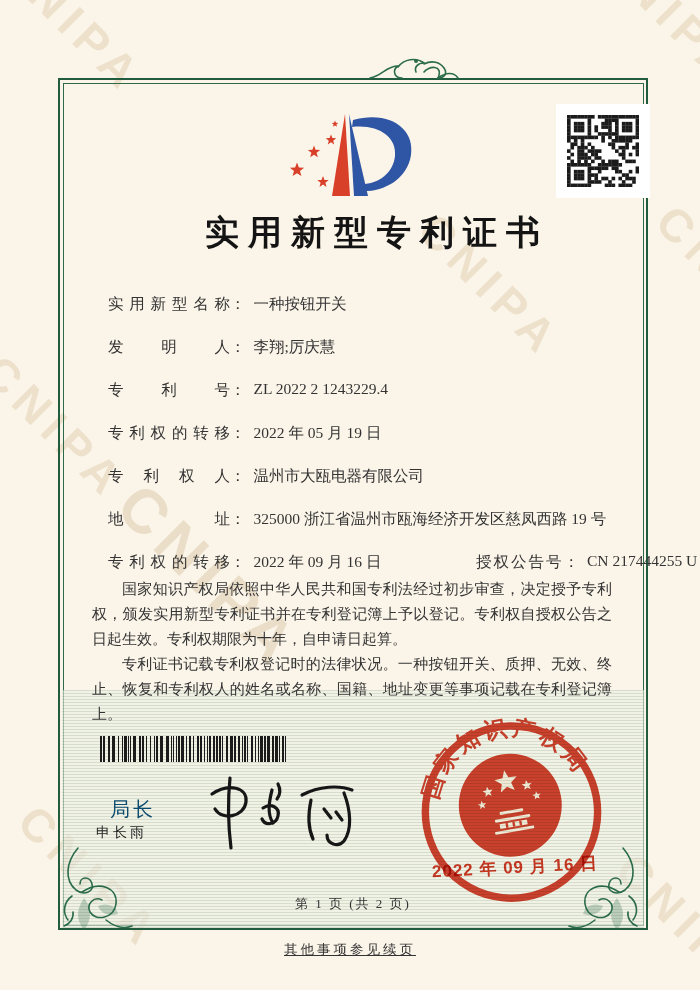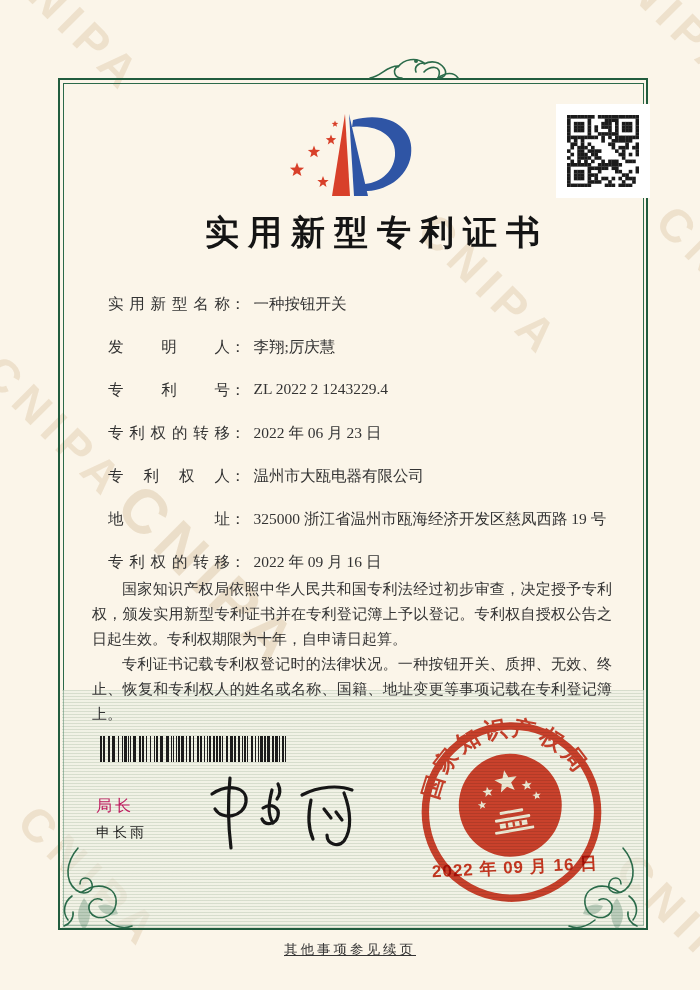--- a/index.html
+++ b/index.html
@@ -44,21 +44,21 @@
   .fcolon{display:inline-block;vertical-align:top;}
   .fvalue{margin-left:8px;color:#333;}
   .grant2{position:absolute;left:368px;top:0;white-space:nowrap;}
   .grant2 .flabel{width:auto;letter-spacing:2px;text-align-last:auto;}
   .paras{
     position:absolute;left:92px;top:577px;width:520px;
     font-size:15px;line-height:25px;text-align:justify;color:#333;
   }
   .paras p{margin:0;text-indent:2em;font-family:Liberation Serif, serif;}
   .barcode{position:absolute;left:100px;top:736px;}
-  .signer-title{position:absolute;left:96px;top:796px;font-size:16px;letter-spacing:3px;color:#be185d;
+  .signer-title{position:absolute;left:110px;top:796px;font-size:20px;letter-spacing:3px;color:#0c4a6e;
     font-family:"Liberation Sans","DejaVu Sans",sans-serif;}
   .signer-name{position:absolute;left:96px;top:824px;font-size:14px;letter-spacing:3px;color:#222;
     font-family:"Liberation Sans","DejaVu Sans",sans-serif;}
   .signature{position:absolute;left:198px;top:764px;}
   .seal{position:absolute;left:413px;top:716px;transform:rotate(-10deg);mix-blend-mode:multiply;opacity:.95;}
   .seal-date{
     position:absolute;left:420px;top:856px;width:190px;text-align:center;
     font-family:"Liberation Sans","DejaVu Sans",sans-serif;
     font-size:17px;font-weight:bold;letter-spacing:1px;color:#d33a24;
     transform:rotate(-3deg);mix-blend-mode:multiply;
@@ -381,30 +381,33 @@
     <div class="frow" style="top:294px">
       <span class="flabel">实用新型名称</span><span class="fcolon">：</span><span class="fvalue">一种按钮开关</span>
     </div>
     <div class="frow" style="top:337px">
       <span class="flabel">发明人</span><span class="fcolon">：</span><span class="fvalue">李翔;厉庆慧</span>
     </div>
     <div class="frow" style="top:380px">
       <span class="flabel">专利号</span><span class="fcolon">：</span><span class="fvalue">ZL 2022 2 1243229.4</span>
     </div>
     <div class="frow" style="top:423px">
-      <span class="flabel">专利权的转移</span><span class="fcolon">：</span><span class="fvalue">2022 年 06 月 23 日</span>
+      <span class="flabel">专利权的转移</span><span class="fcolon">：</span><span class="fvalue">2022 年 05 月 19 日</span>
     </div>
     <div class="frow" style="top:466px">
       <span class="flabel">专利权人</span><span class="fcolon">：</span><span class="fvalue">温州市大瓯电器有限公司</span>
     </div>
     <div class="frow" style="top:509px">
       <span class="flabel">地址</span><span class="fcolon">：</span><span class="fvalue">325000 浙江省温州市瓯海经济开发区慈凤西路 19 号</span>
     </div>
     <div class="frow" style="top:552px;width:560px">
       <span class="flabel">专利权的转移</span><span class="fcolon">：</span><span class="fvalue">2022 年 09 月 16 日</span>
+      <span class="grant2">
+        <span class="flabel">授权公告号</span><span class="fcolon">：</span><span class="fvalue">CN 217444255 U</span>
+      </span>
     </div>
   </div>
 
   <div class="paras">
     <p>国家知识产权局依照中华人民共和国专利法经过初步审查，决定授予专利权，颁发实用新型专利证书并在专利登记簿上予以登记。专利权自授权公告之日起生效。专利权期限为十年，自申请日起算。</p>
     <p>专利证书记载专利权登记时的法律状况。一种按钮开关、质押、无效、终止、恢复和专利权人的姓名或名称、国籍、地址变更等事项记载在专利登记簿上。</p>
   </div>
 
   <svg class="barcode" id="barcodesvg" width="190" height="26" viewBox="0 0 190 26">
       <rect x="0" y="0" width="2" height="26" fill="#1b1b1b"></rect>
@@ -497,15 +500,16 @@
       <rect x="82" y="102" width="36" height="3" rx="1" fill="#fdf6ec"></rect>
       <rect x="86" y="107" width="28" height="5" fill="#fdf6ec"></rect>
       <rect x="92" y="107" width="2.4" height="5" fill="#d33a24"></rect>
       <rect x="99" y="107" width="2.4" height="5" fill="#d33a24"></rect>
       <rect x="106" y="107" width="2.4" height="5" fill="#d33a24"></rect>
       <rect x="80" y="114" width="40" height="3" rx="1" fill="#fdf6ec"></rect>
     </g>
   </svg>
   <div class="seal-date">2022 年 09 月 16 日</div>
 
+  <div class="page-footer">第 1 页 (共 2 页)</div>
   <div class="cont-note">其他事项参见续页</div>
 
 </div>
 
 </body></html>

